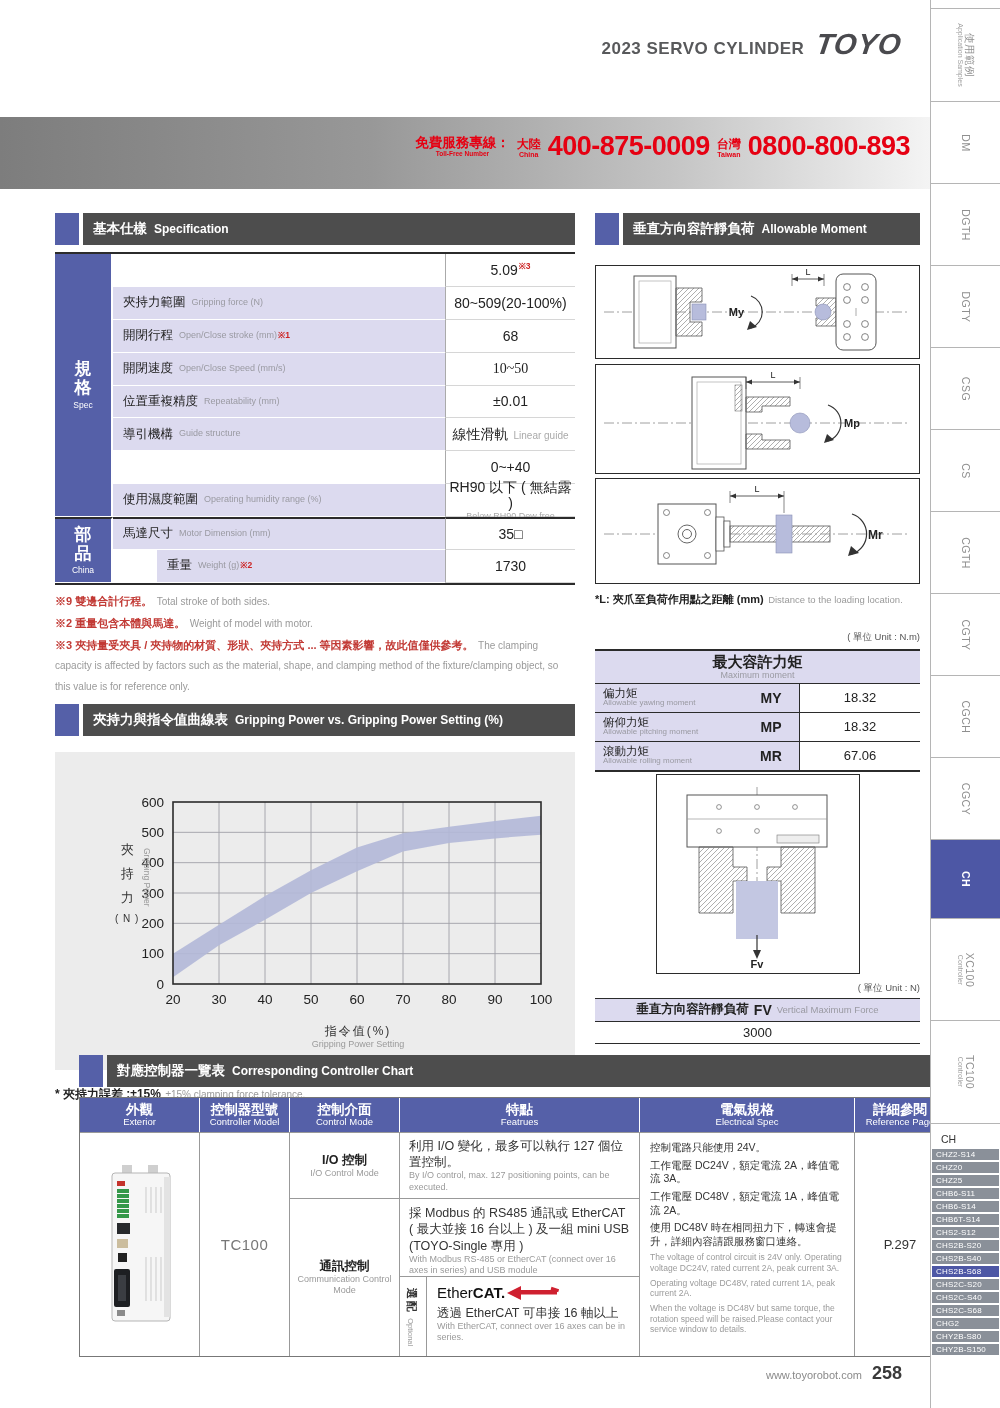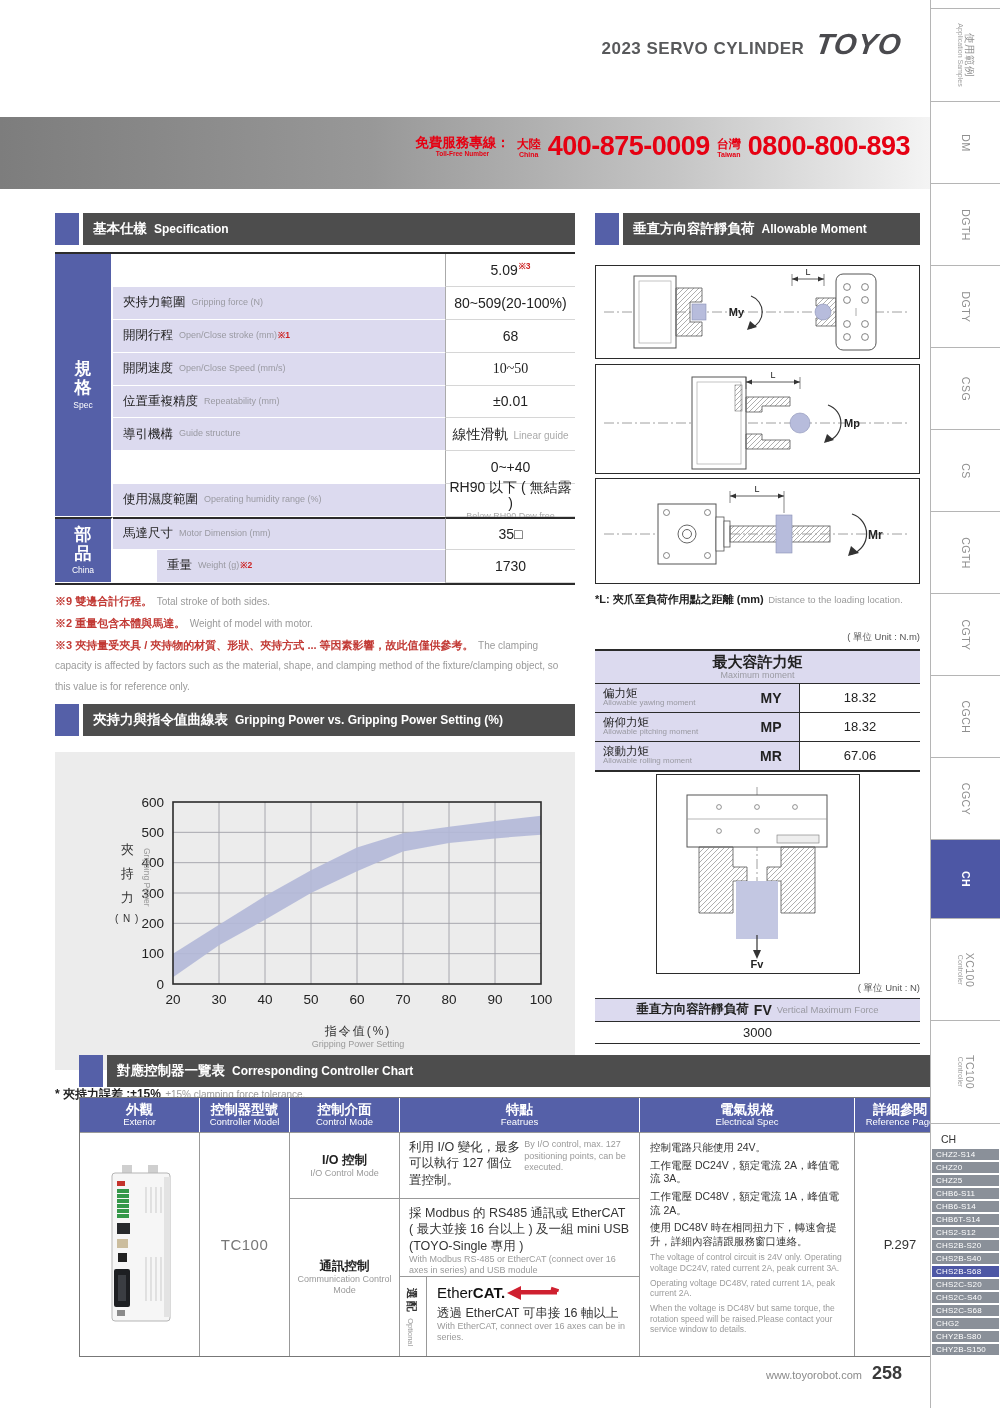--- a/index.html
+++ b/index.html
@@ -108,21 +108,21 @@
   .ct-h .en{font-size:9.5px;}
   .ct-cell{border-right:1px solid #999;border-top:1px solid #999;background:#fff;}
   .ct-exterior{grid-row:2/span 3;grid-column:1;display:flex;align-items:center;justify-content:center;}
   .ct-model{grid-row:2/span 3;grid-column:2;display:flex;align-items:center;justify-content:center;font-size:15px;color:#777;letter-spacing:.5px;}
   .ct-mode{display:flex;flex-direction:column;align-items:center;justify-content:center;text-align:center;line-height:1.2;padding:0 4px;}
   .ct-mode .zh{font-size:12.5px;font-weight:bold;color:#222;}
   .ct-mode .en{font-size:9px;color:#9a9a9a;}
   .ct-modeA{grid-row:2;grid-column:3;}
   .ct-modeB{grid-row:3/span 2;grid-column:3;}
   .ct-feat{padding:6px 9px;line-height:1.3;}
-  .ct-featA{grid-row:2;grid-column:4;display:flex;flex-direction:row;justify-content:center;}
+  .ct-featA{grid-row:2;grid-column:4;display:flex;flex-direction:column;justify-content:center;align-items:center;}
   .ct-featB{grid-row:3;grid-column:4;}
   .ct-featC{grid-row:4;grid-column:4;display:flex;padding:0;}
   .ct-feat .zh{font-size:12.5px;color:#333;}
   .ct-feat .en{font-size:9px;color:#9a9a9a;}
   .opt-strip{width:26px;border-right:1px solid #999;position:relative;flex:none;}
   .opt-rot{position:absolute;top:50%;left:50%;transform:translate(-50%,-50%) rotate(90deg);white-space:nowrap;text-align:center;line-height:1.1;}
   .opt-rot .zh{font-size:11px;font-weight:bold;color:#333;letter-spacing:2px;}
   .opt-rot .en{font-size:7.5px;color:#9a9a9a;}
   .ec-content{padding:6px 10px;line-height:1.3;}
   .ec-logo{display:flex;align-items:center;gap:2px;}

